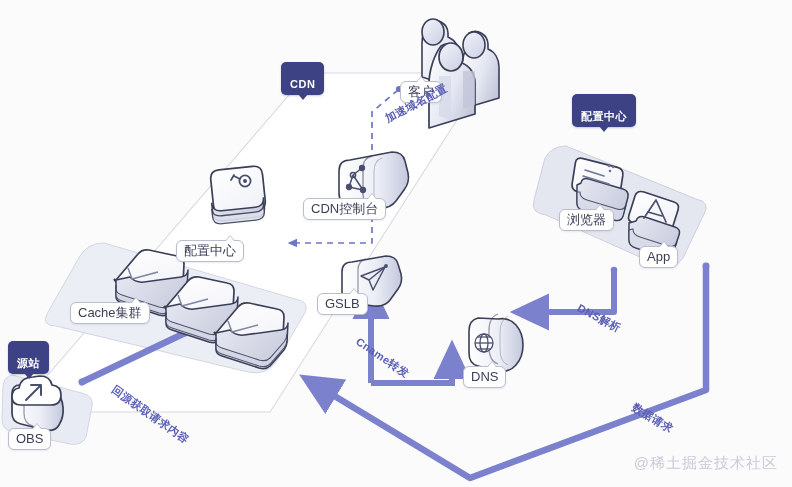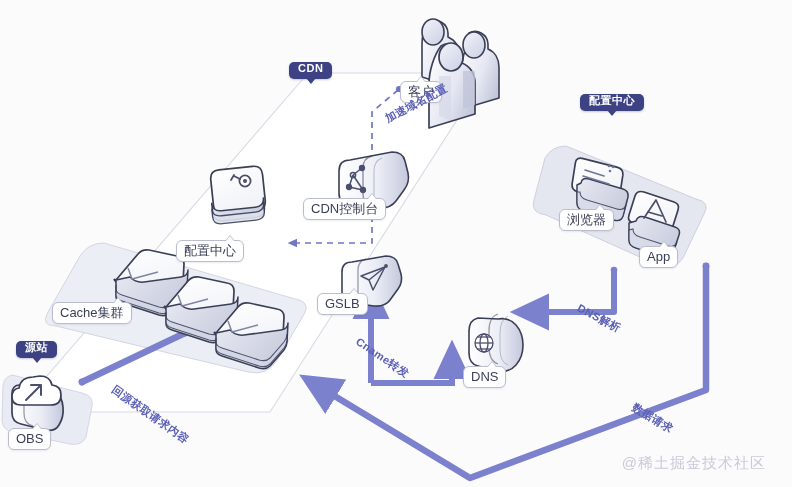--- a/index.html
+++ b/index.html
@@ -16,25 +16,24 @@
 
   
   .badge{
     position:absolute;
     background:#3c4284;
     color:#ffffff;
     font-size:11px;
     font-weight:bold;
     letter-spacing:.5px;
     border-radius:5px;
-    padding:0 9px 5px 9px;
+    padding:16px 9px 5px 9px;
     white-space:nowrap;
     line-height:1.1;
     box-shadow:0 1px 2px rgba(40,44,90,.25);
-    margin-left:8px;
   }
   .badge::after{
     content:"";
     position:absolute;
     left:50%;margin-left:-5px;bottom:-5px;
     width:0;height:0;
     border-left:5px solid transparent;
     border-right:5px solid transparent;
     border-top:6px solid #3c4284;
   }
@@ -79,21 +78,21 @@
     color:#5a5fb5;
     font-size:11px;
     font-weight:bold;
     white-space:nowrap;
     transform-origin:0 50%;
     letter-spacing:.4px;
   }
 
   .watermark{
     position:absolute;
-    right:26px;bottom:14px;
+    right:14px;bottom:14px;
     color:#c9cbd9;
     font-size:15px;
     letter-spacing:1px;
     white-space:nowrap;
   }
 </style>
 </head>
 <body>
 
 <div id="stage">
@@ -323,21 +322,21 @@
   <div class="badge" style="left:572px;top:94px;">配置中心</div>
 
   <div class="badge" style="left:8px;top:341px;">源站</div>
 
   <div class="nlabel" style="left:400px;top:81px;">客户</div>
 
   <div class="nlabel tail-right" style="left:303px;top:198px;">CDN控制台</div>
 
   <div class="nlabel tail-right" style="left:176px;top:240px;">配置中心</div>
 
-  <div class="nlabel tail-right" style="left:52px;top:302px;">Cache集群</div>
+  <div class="nlabel tail-right" style="left:70px;top:302px;">Cache集群</div>
 
   <div class="nlabel tail-right" style="left:317px;top:293px;">GSLB</div>
 
   <div class="nlabel tail-right" style="left:463px;top:366px;">DNS</div>
 
   <div class="nlabel tail-right" style="left:559px;top:209px;">浏览器</div>
 
   <div class="nlabel tail-right" style="left:627px;top:246px;margin-left:12px;">App</div>
 
   <div class="nlabel tail-right" style="left:8px;top:428px;">OBS</div>

